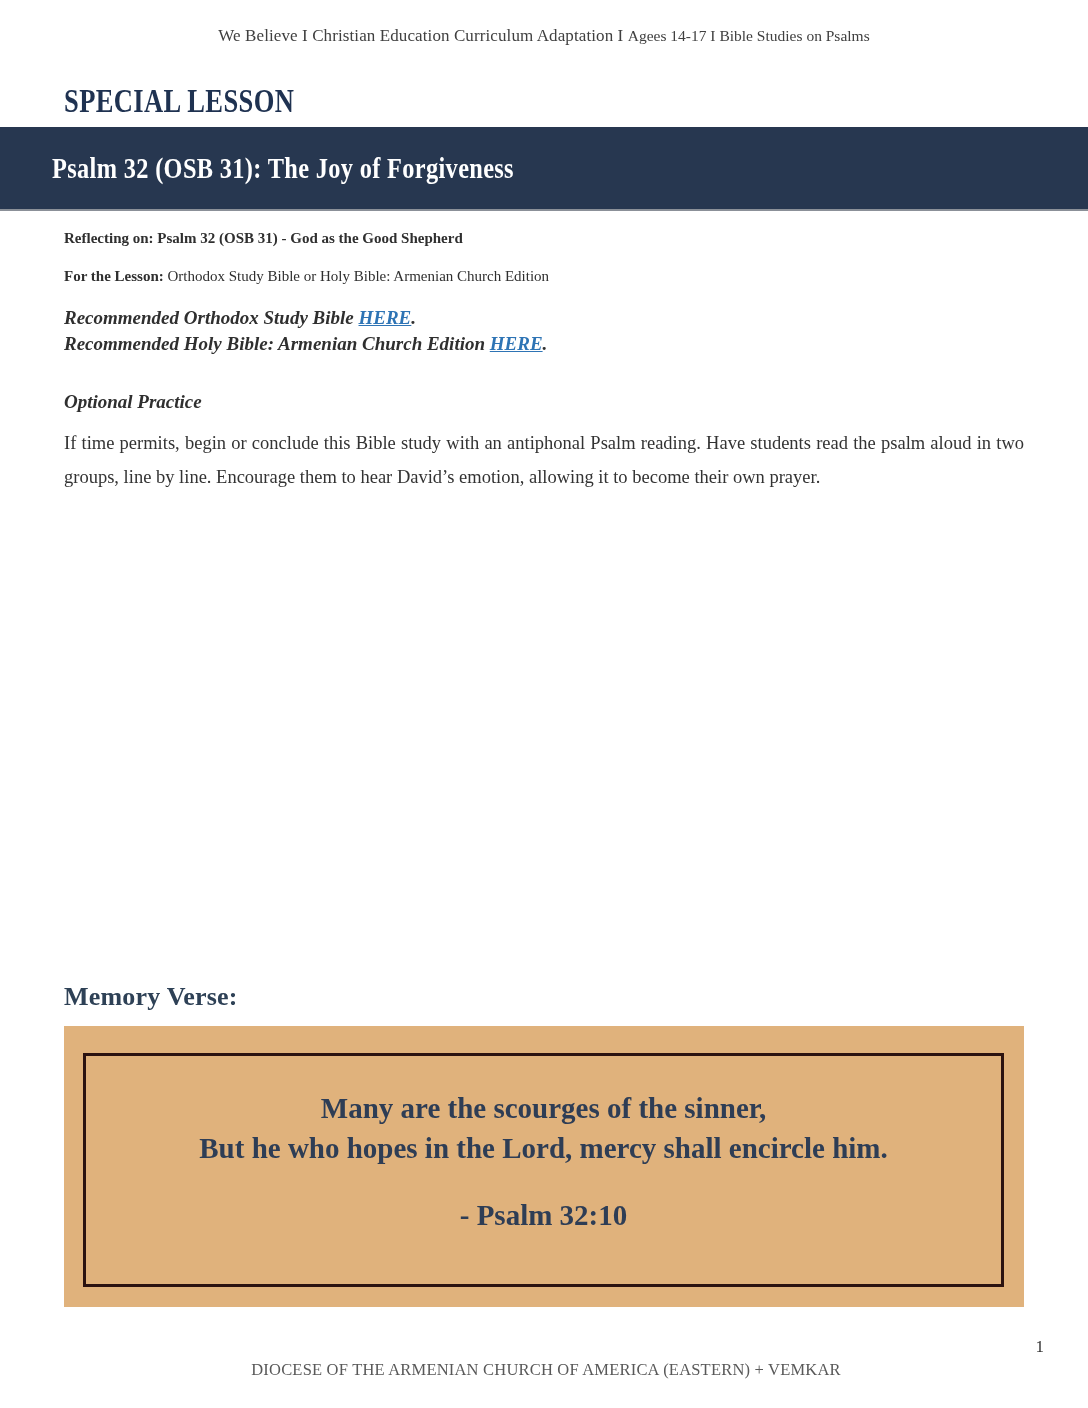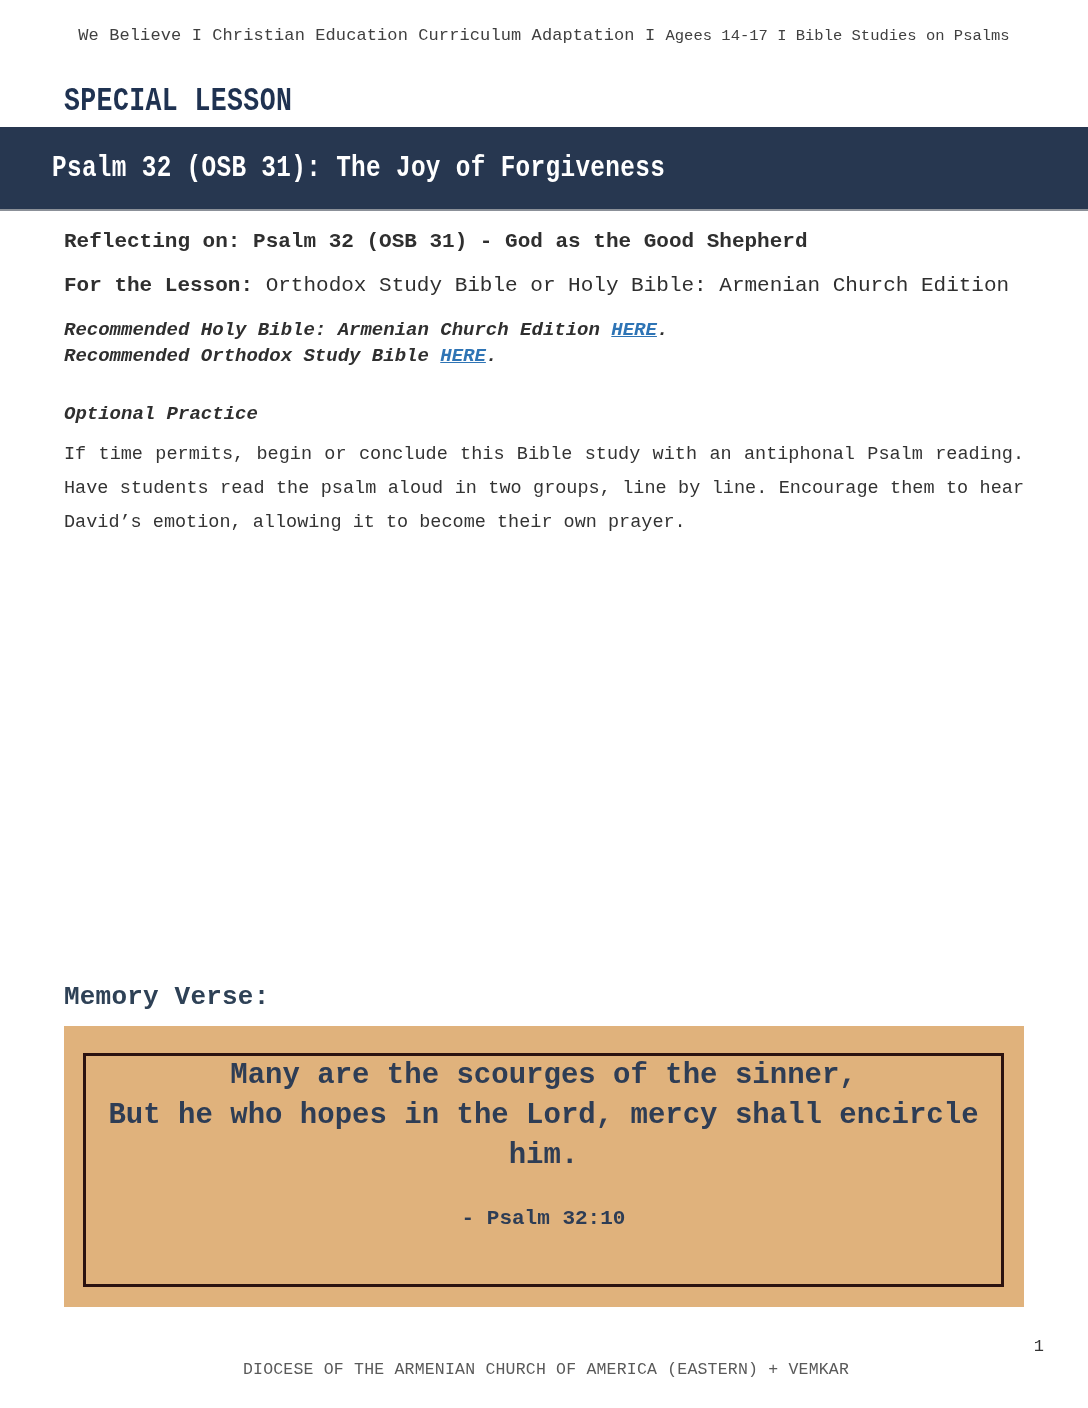--- a/index.html
+++ b/index.html
@@ -3,21 +3,21 @@
 <meta charset="utf-8">
 <style>
   * { margin: 0; padding: 0; box-sizing: border-box; }
   html, body { background: #ffffff; }
   .page {
     position: relative;
     width: 1088px;
     height: 1408px;
     margin: 0 auto;
     background: #ffffff;
-    font-family: Liberation Mono, monospace;
+    font-family: Liberation Serif, serif;
     color: #3a3a3a;
     overflow: hidden;
   }
 
   
   .doc-header {
     position: absolute;
     top: 26px; left: 0; right: 0;
     text-align: center;
     color: #404040;
@@ -67,21 +67,21 @@
     top: 230px; left: 64px;
     width: 960px;
   }
   .section-heading {
     color: #2e4156;
     font-size: 27px;
     font-weight: bold;
     letter-spacing: 0.2px;
     margin-bottom: 26px;
   }
-  .line { font-size: 21px; color: #2f2f2f; }
+  .line { font-size: 15px; color: #2f2f2f; }
   .line.bold-line { font-weight: bold; margin-bottom: 21px; }
   .mixed-line { margin-bottom: 20px; }
   .mixed-line .lbl { font-weight: bold; }
   .rec-block { margin-top: 10px; margin-bottom: 26px; }
   .rec-line {
     font-size: 19px;
     font-weight: bold;
     font-style: italic;
     color: #2f2f2f;
     line-height: 26px;
@@ -124,32 +124,33 @@
     background: #e0b27c;
     padding: 27px 20px 20px 19px;
   }
   .verse-inner {
     width: 100%;
     height: 100%;
     border: 3px solid #2b1210;
     display: flex;
     flex-direction: column;
     align-items: center;
+    padding-top: 32px;
   }
   .verse-line {
     color: #2e3d55;
     font-size: 29px;
     font-weight: bold;
     line-height: 40px;
     text-align: center;
   }
   .verse-line.l2 { margin-top: 0; }
   .verse-attribution {
     color: #2e3d55;
-    font-size: 21px;
+    font-size: 29px;
     font-weight: bold;
     margin-top: 31px;
     text-align: center;
   }
 
   
   .page-number {
     position: absolute;
     top: 1337px; right: 44px;
     font-size: 17px;
@@ -186,24 +187,24 @@
   <div class="content">
 
     <div class="line bold-line">Reflecting on: Psalm 32 (OSB 31) - God as the Good Shepherd</div>
 
     <div class="line mixed-line">
       <span class="lbl">For the Lesson:</span><span> Orthodox Study Bible or Holy Bible: Armenian Church Edition</span>
     </div>
 
     <div class="rec-block">
       <div class="rec-line">
-        <span>Recommended Holy Bible: Armenian Church Edition </span><a class="doc-link">HERE</a><span>.</span>
+        <span>Recommended Orthodox Study Bible </span><a class="doc-link">HERE</a><span>.</span>
       </div>
       <div class="rec-line">
-        <span>Recommended Orthodox Study Bible </span><a class="doc-link">HERE</a><span>.</span>
+        <span>Recommended Holy Bible: Armenian Church Edition </span><a class="doc-link">HERE</a><span>.</span>
       </div>
     </div>
 
     <div class="optional-heading">Optional Practice</div>
 
     <div class="body-paragraph">If time permits, begin or conclude this Bible study with an antiphonal Psalm reading. Have students read the psalm aloud in two groups, line by line. Encourage them to hear David’s emotion, allowing it to become their own prayer.</div>
   </div>
 
   <div class="memory-heading">Memory Verse:</div>
 

